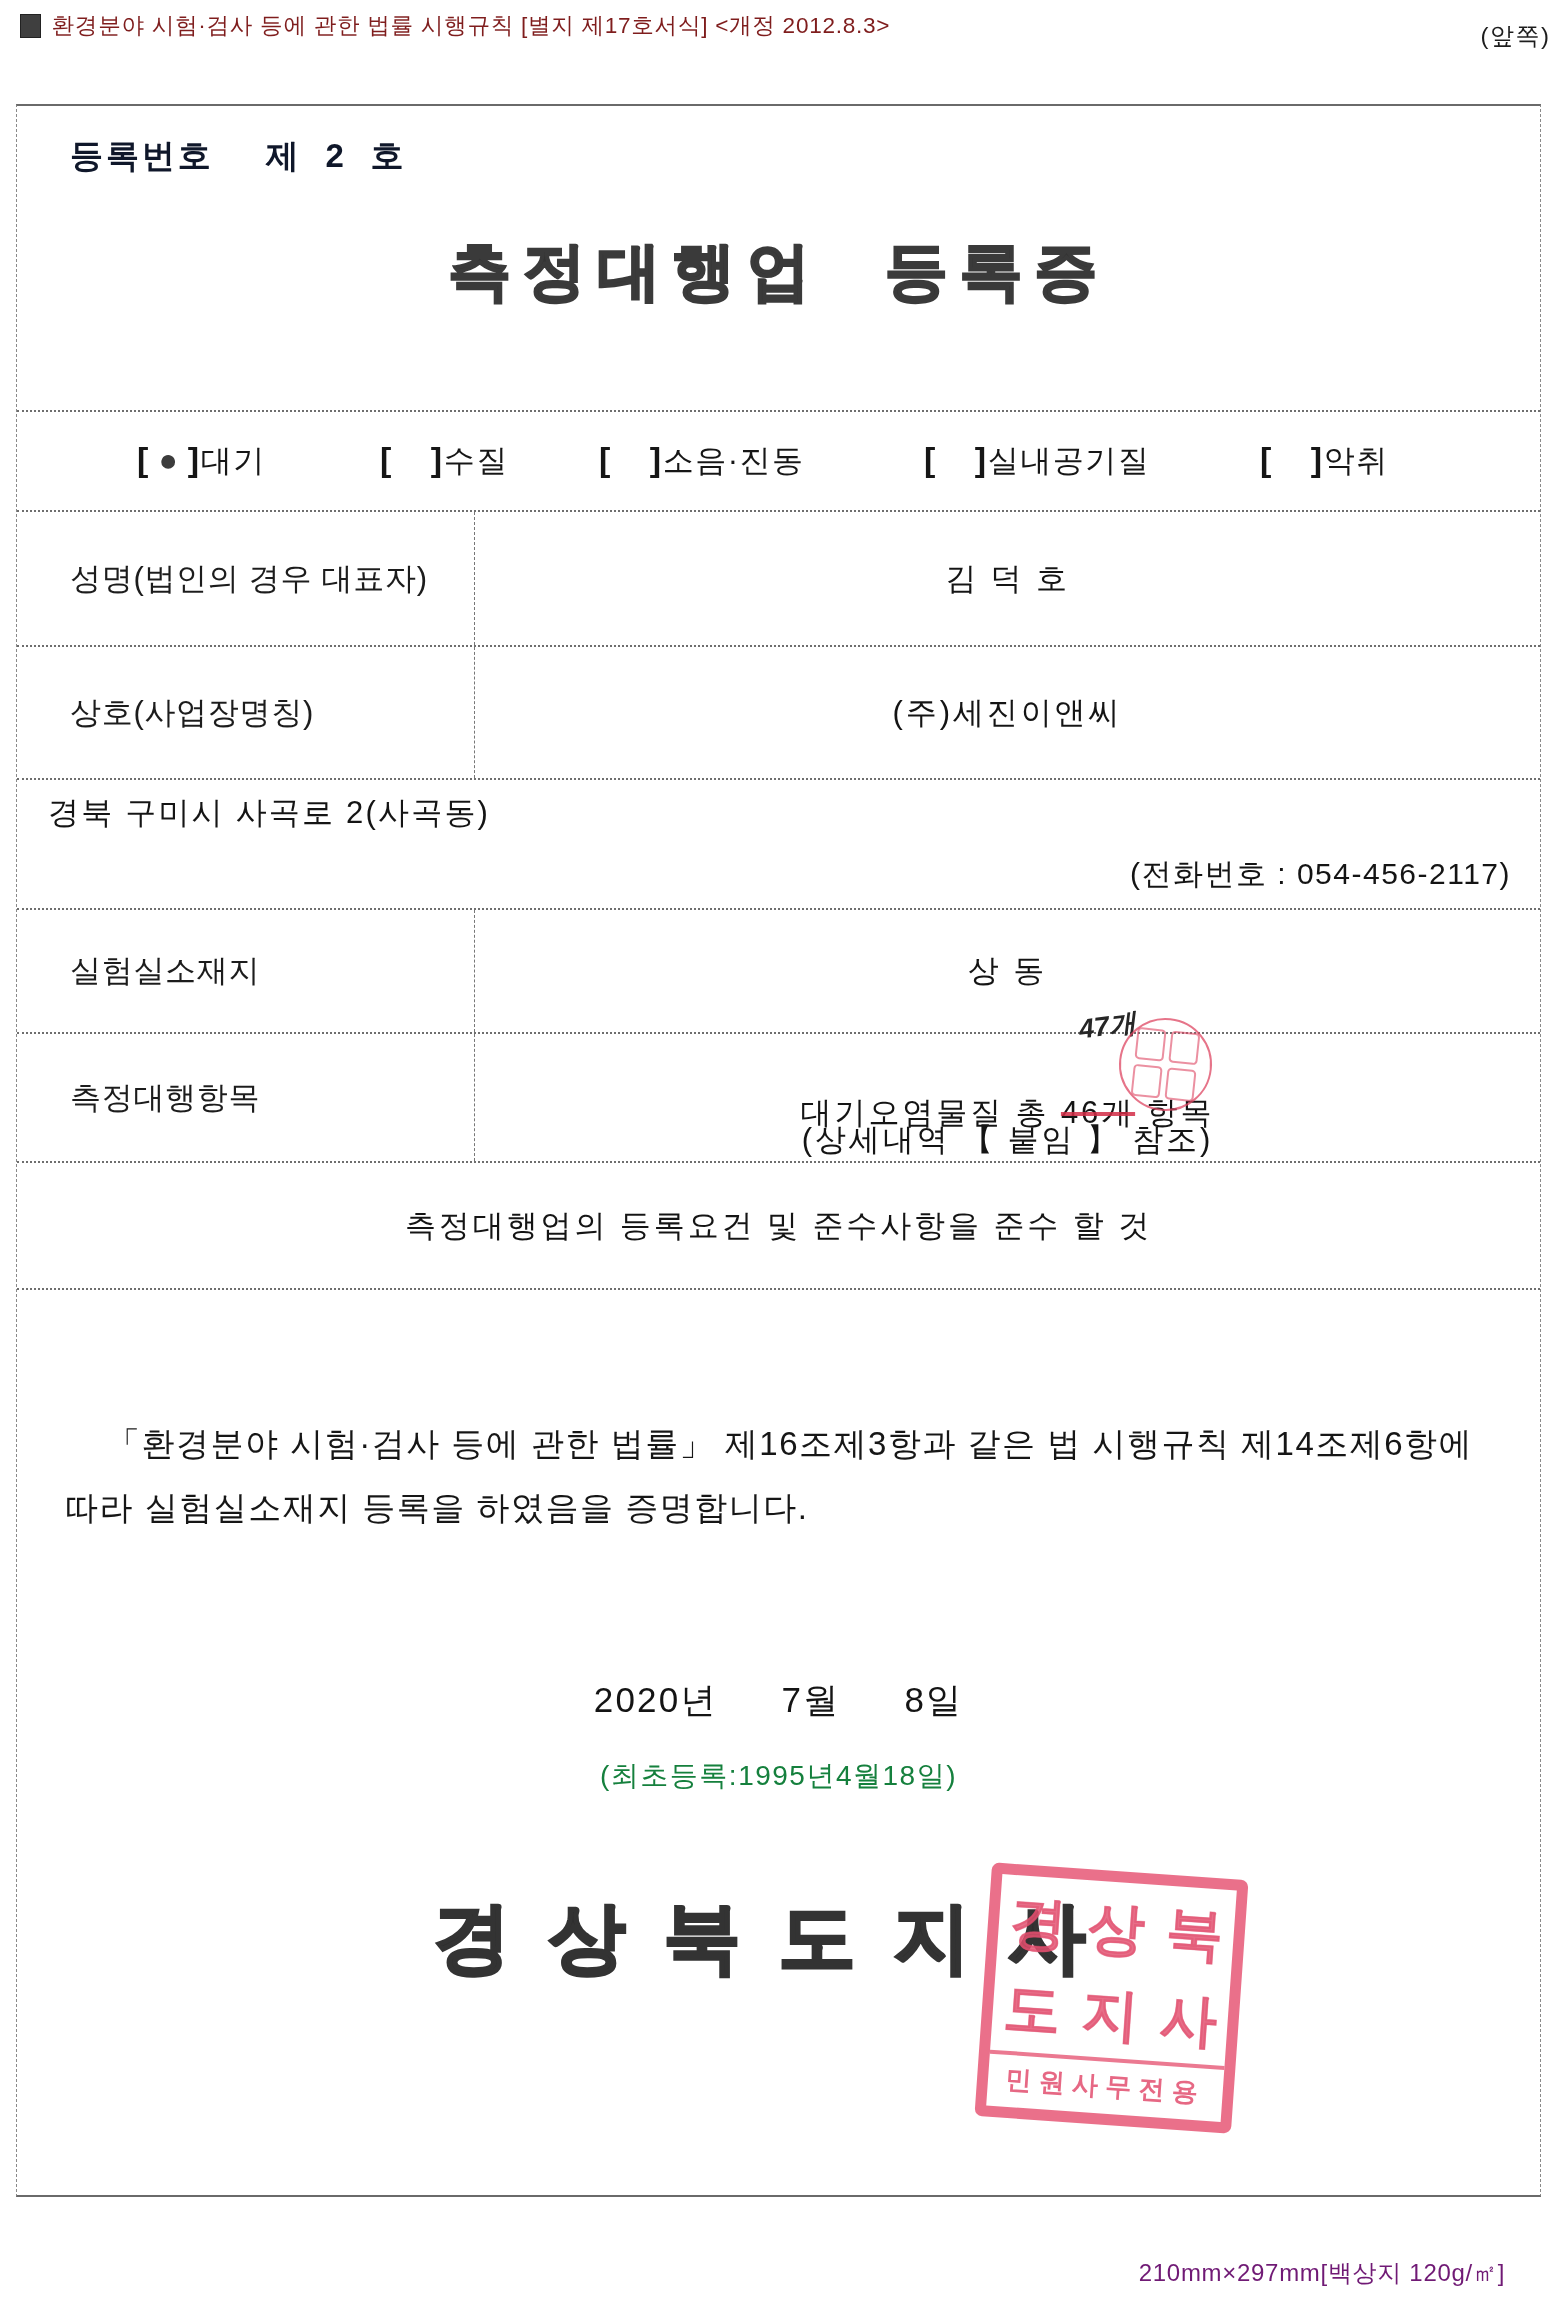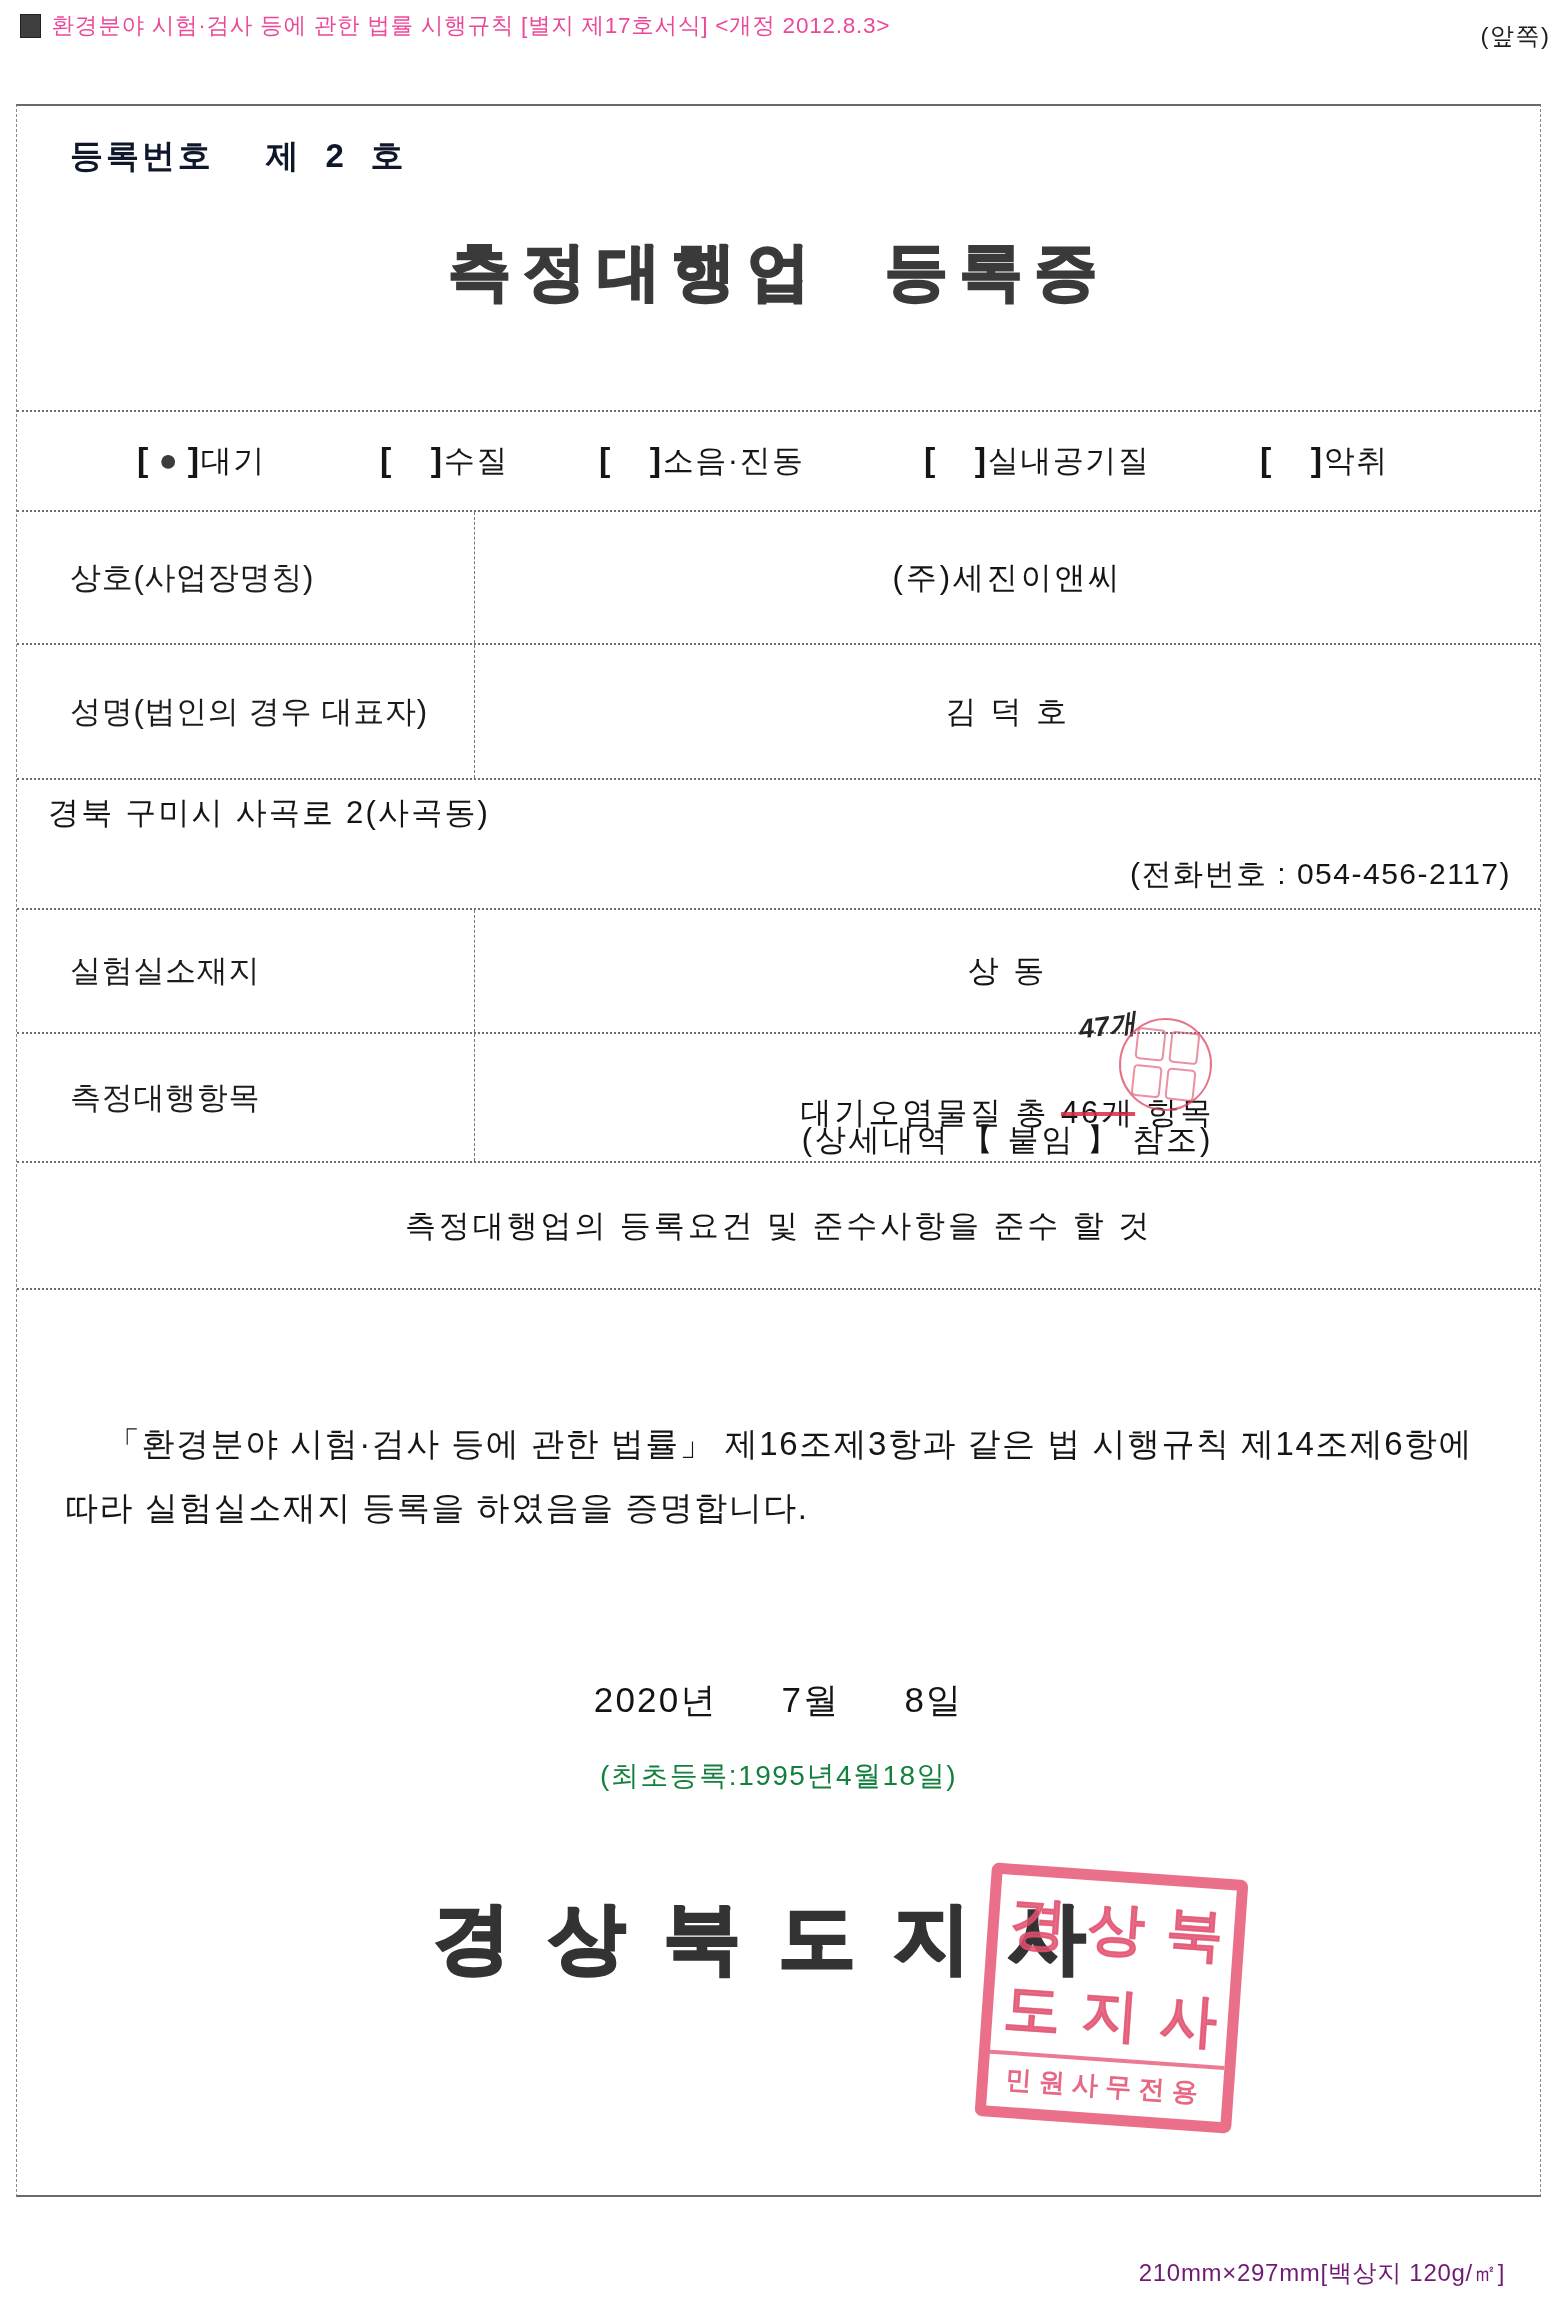--- a/index.html
+++ b/index.html
@@ -7,21 +7,21 @@
     position:relative;
     width:1565px;height:2319px;
     background:#ffffff;
     font-family:"Liberation Sans","DejaVu Sans",sans-serif;
     color:#222;
     overflow:hidden;
   }
   
   .form-header{
     position:absolute;left:20.4px;top:10.2px;width:1525px;
-    font-size:22.6px;letter-spacing:0.7px;color:#ec4899;
+    font-size:22.6px;letter-spacing:0.7px;color:#7f1d1d;
     display:flex;align-items:center;
   }
   .sq-bullet{
     display:inline-block;width:19px;height:22px;background:#3f3f3f;
     margin-right:10.2px;border:1.5px solid #222;
   }
   .page-side{
     position:absolute;right:14.6px;top:20.4px;
     font-size:24px;color:#1d1d1d;letter-spacing:1.5px;
   }
@@ -187,28 +187,28 @@
           <span class="br">[</span><span class="mark"> </span><span class="br">]</span><span>소음·진동</span>
         </span>
         <span class="cat-item cat-3">
           <span class="br">[</span><span class="mark"> </span><span class="br">]</span><span>실내공기질</span>
         </span>
         <span class="cat-item cat-4">
           <span class="br">[</span><span class="mark"> </span><span class="br">]</span><span>악취</span>
         </span>
       </div>
 
+      <div class="t-row row-name">
+        <div class="t-label">성명(법인의 경우 대표자)</div>
+        <div class="t-value">김 덕 호</div>
+      </div>
+
       <div class="t-row row-company">
         <div class="t-label">상호(사업장명칭)</div>
         <div class="t-value">(주)세진이앤씨</div>
-      </div>
-
-      <div class="t-row row-name">
-        <div class="t-label">성명(법인의 경우 대표자)</div>
-        <div class="t-value">김 덕 호</div>
       </div>
 
       <div class="t-row row-addr">
         <div class="t-value">
           <span class="addr-line1">경북 구미시 사곡로 2(사곡동)</span>
           <span class="addr-line2">(전화번호 : 054-456-2117)</span>
         </div>
       </div>
 
       <div class="t-row row-lab">

